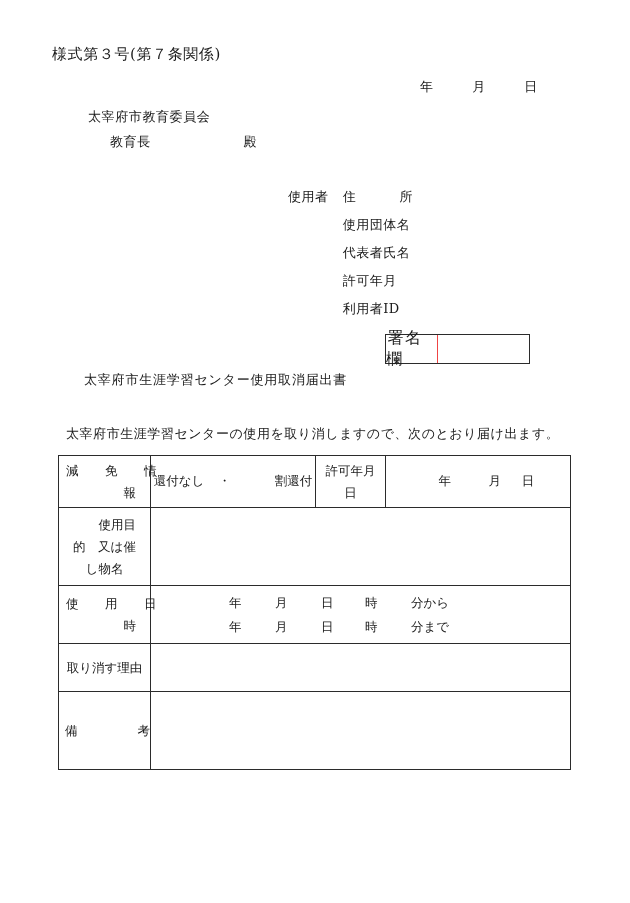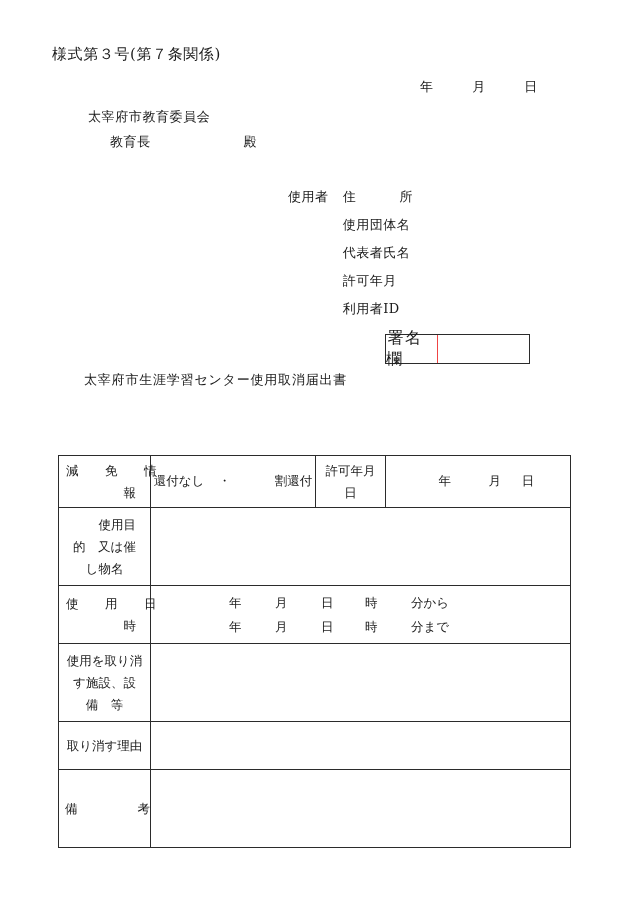--- a/index.html
+++ b/index.html
@@ -242,20 +242,21 @@
       <span>利用者ID</span>
     </div>
   </div>
 
   <div class="sig-box">
     <div class="sig-label">署名欄</div>
     <div class="sig-field"></div>
   </div>
 
   <div class="doc-title">太宰府市生涯学習センター使用取消届出書</div>
+  <div class="body-text">太宰府市生涯学習センターの使用を取り消しますので、次のとおり届け出ます。</div>
 
   <table class="form-table">
     <colgroup>
       <col style="width:92px">
       <col style="width:165px">
       <col style="width:70px">
       <col style="width:185px">
     </colgroup>
     <tbody>
 
@@ -306,28 +307,20 @@
           <div class="dline">
             <span class="u">年</span>
             <span class="u">月</span>
             <span class="h">日</span>
             <span class="u">時</span>
             <span class="tail">分まで</span>
           </div>
         </td>
       </tr>
 
-      <tr>
-        <td class="lbl" style="height:78px">
-          <span class="l spaced-c">使用を取り消</span>
-          <span class="l spaced-c">す施設、設</span>
-          <span class="l spaced-c">備　等</span>
-        </td>
-        <td class="empty-cell" colspan="3"></td>
-      </tr>
 
       <tr>
         <td class="lbl" style="height:48px">
           <span class="l spaced-c">取り消す理由</span>
         </td>
         <td class="empty-cell" colspan="3"></td>
       </tr>
 
       <tr>
         <td class="lbl bikou" style="height:78px">

